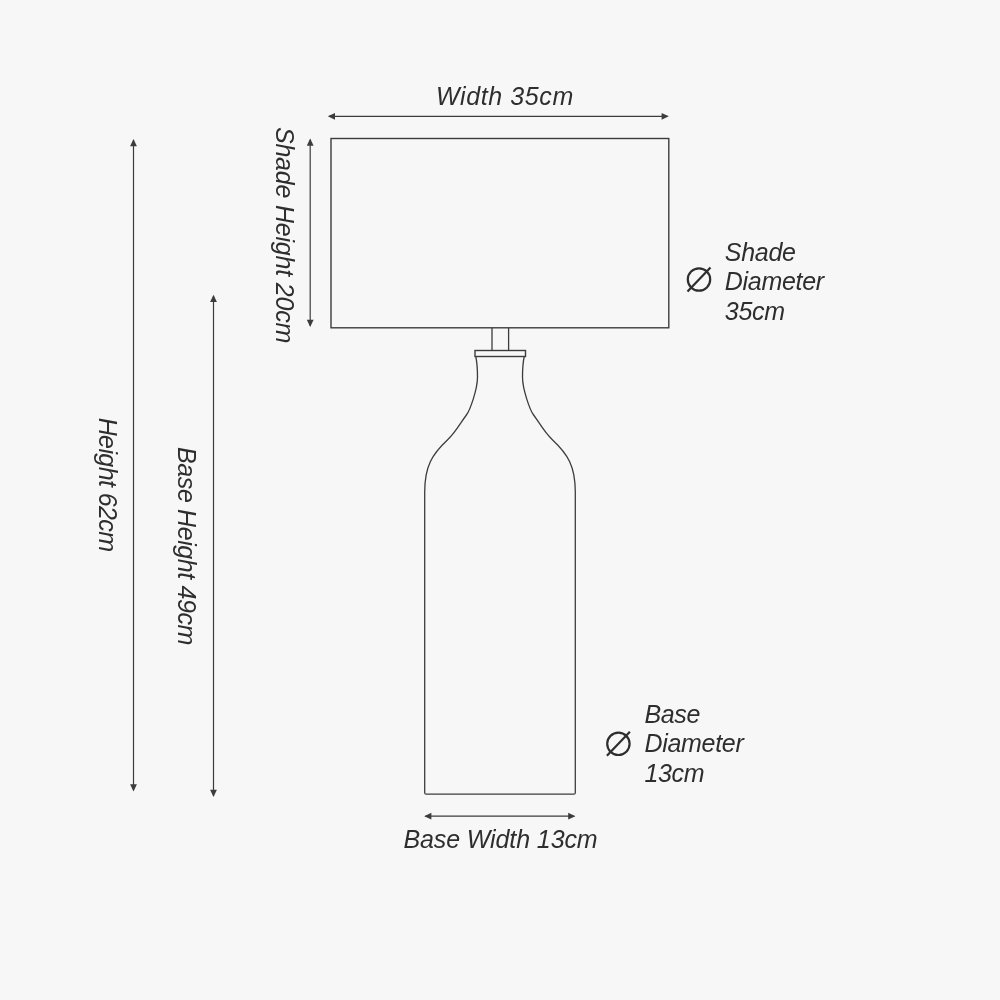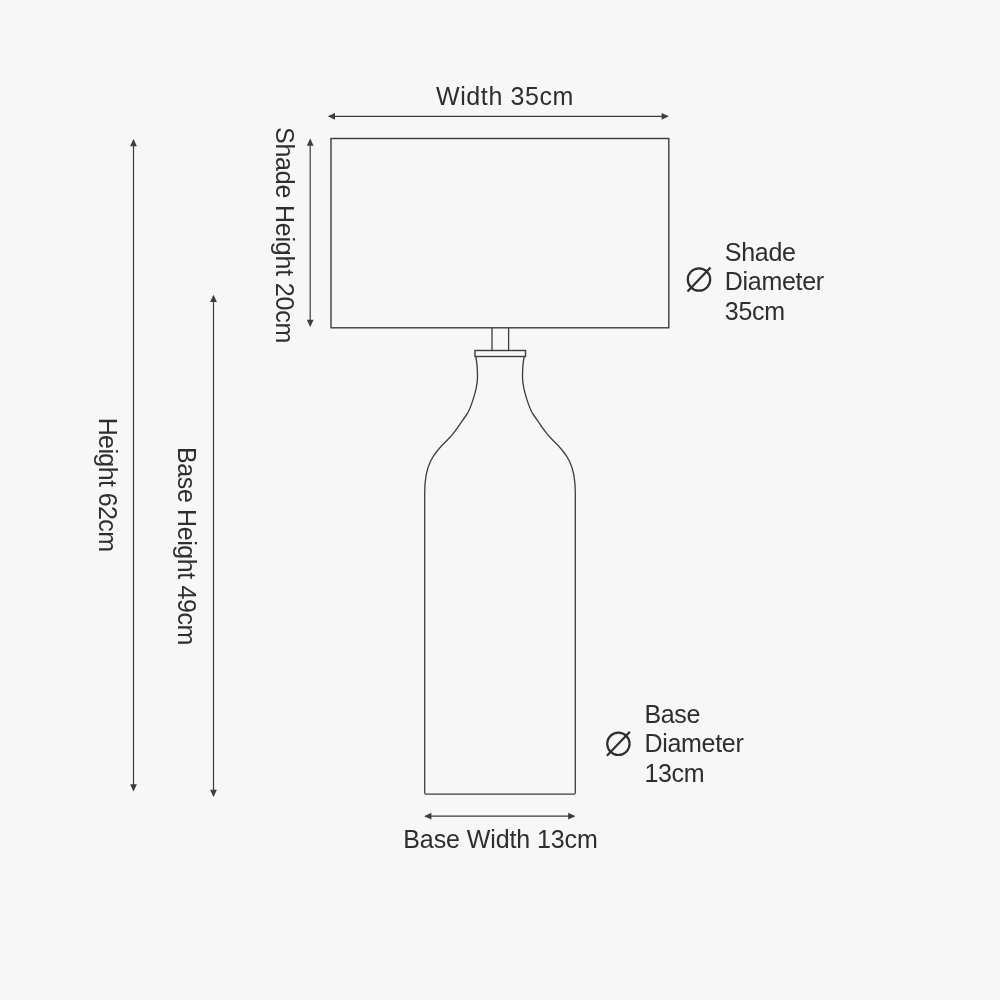--- a/index.html
+++ b/index.html
@@ -1,17 +1,17 @@
 <!DOCTYPE html>
 <html><head>
 <meta charset="utf-8">
 <style>
   html,body{margin:0;padding:0;}
   .page{position:relative;width:1000px;height:1000px;background:#f7f7f7;overflow:hidden;
-        font-family:"Liberation Sans",sans-serif;}
+        font-family:"Liberation Sans",sans-serif;font-style:italic;}
   svg{position:absolute;left:0;top:0;}
   text{fill:#2e2e2e;font-family:"Liberation Sans",sans-serif;}
 </style>
 </head>
 <body>
 
 <div class="page">
 <svg width="1000" height="1000" viewBox="0 0 1000 1000">
 
   <rect x="331" y="138.5" width="337.8" height="189.3" fill="none" stroke="#3c3c3c" stroke-width="1.4"></rect>

